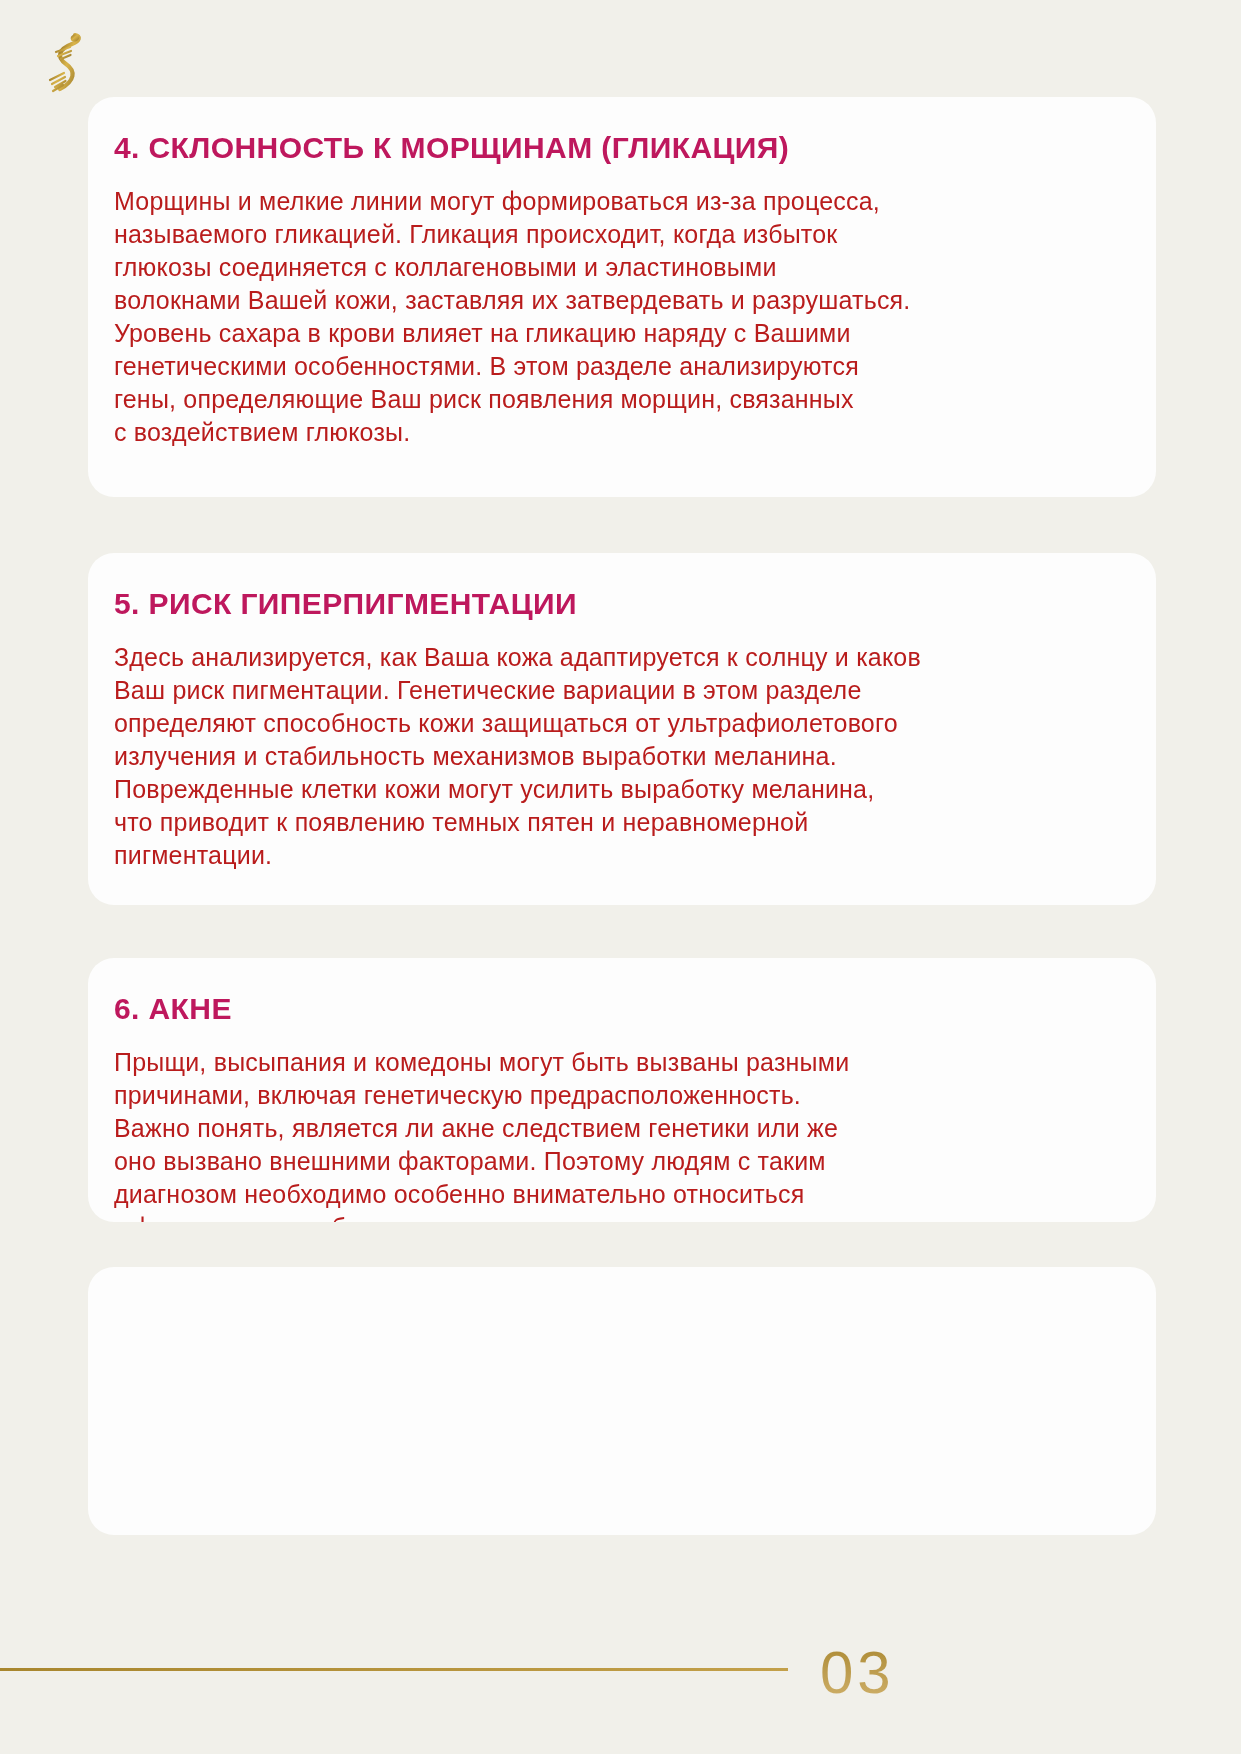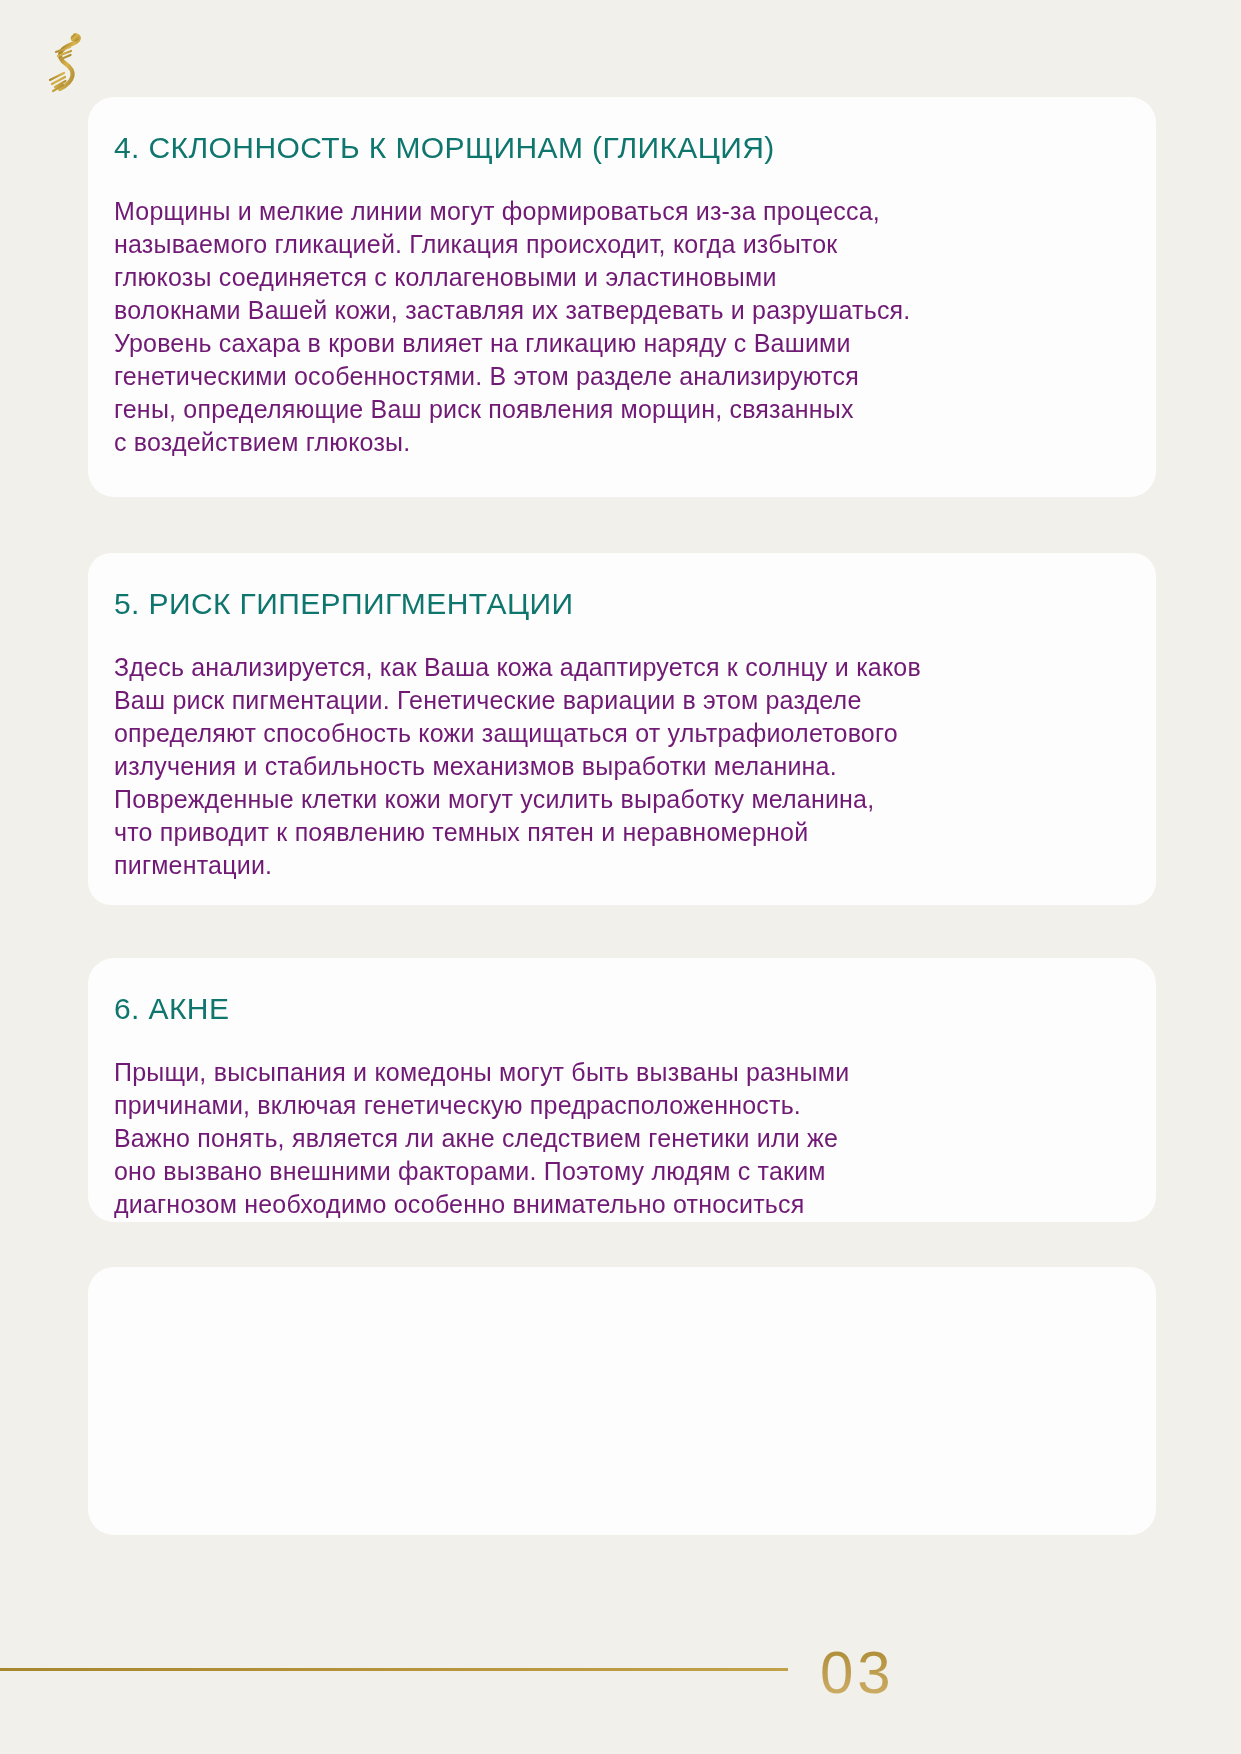--- a/index.html
+++ b/index.html
@@ -30,37 +30,37 @@
     display: flex;
     flex-direction: column;
   }
   .card {
     background: #fdfdfd;
     border-radius: 26px;
     padding: 30px 40px 30px 26px;
     overflow: hidden;
   }
   .card-4 { height: 400px; }
-  .card-5 { height: 352px; margin-top: 56px; border-radius: 23px; }
+  .card-5 { height: 352px; margin-top: 56px; }
   .card-6 { height: 264px; margin-top: 53px; }
   .card-7 { height: 268px; margin-top: 45px; }
   .card h2 {
     font-size: 30px;
-    font-weight: 400;
+    font-weight: 700;
     letter-spacing: 0.4px;
-    color: #0f766e;
+    color: #be185d;
     line-height: 38px;
     margin-top: 2px;
   }
   .card p {
-    margin-top: 28px;
+    margin-top: 18px;
     font-size: 25px;
     line-height: 33px;
     letter-spacing: 0.2px;
-    color: #701a75;
+    color: #b91c1c;
     white-space: pre-line;
   }
   .footer-line {
     position: absolute;
     left: 0;
     top: 1668px;
     width: 788px;
     height: 3px;
     background: linear-gradient(to right, #a8862e, #c3a04a);
   }

